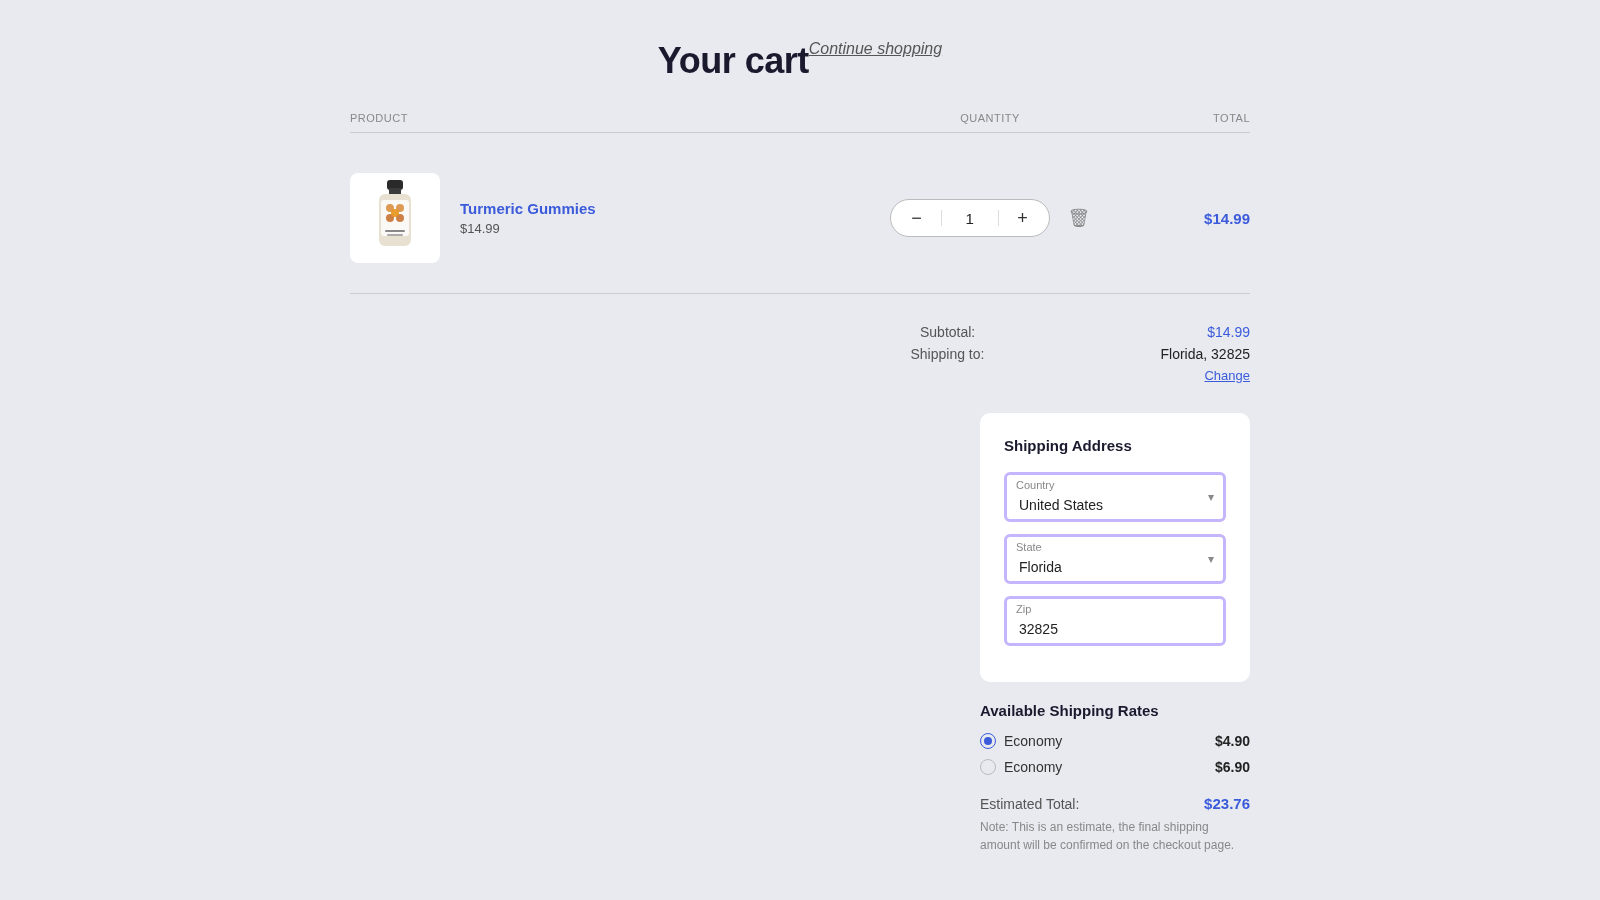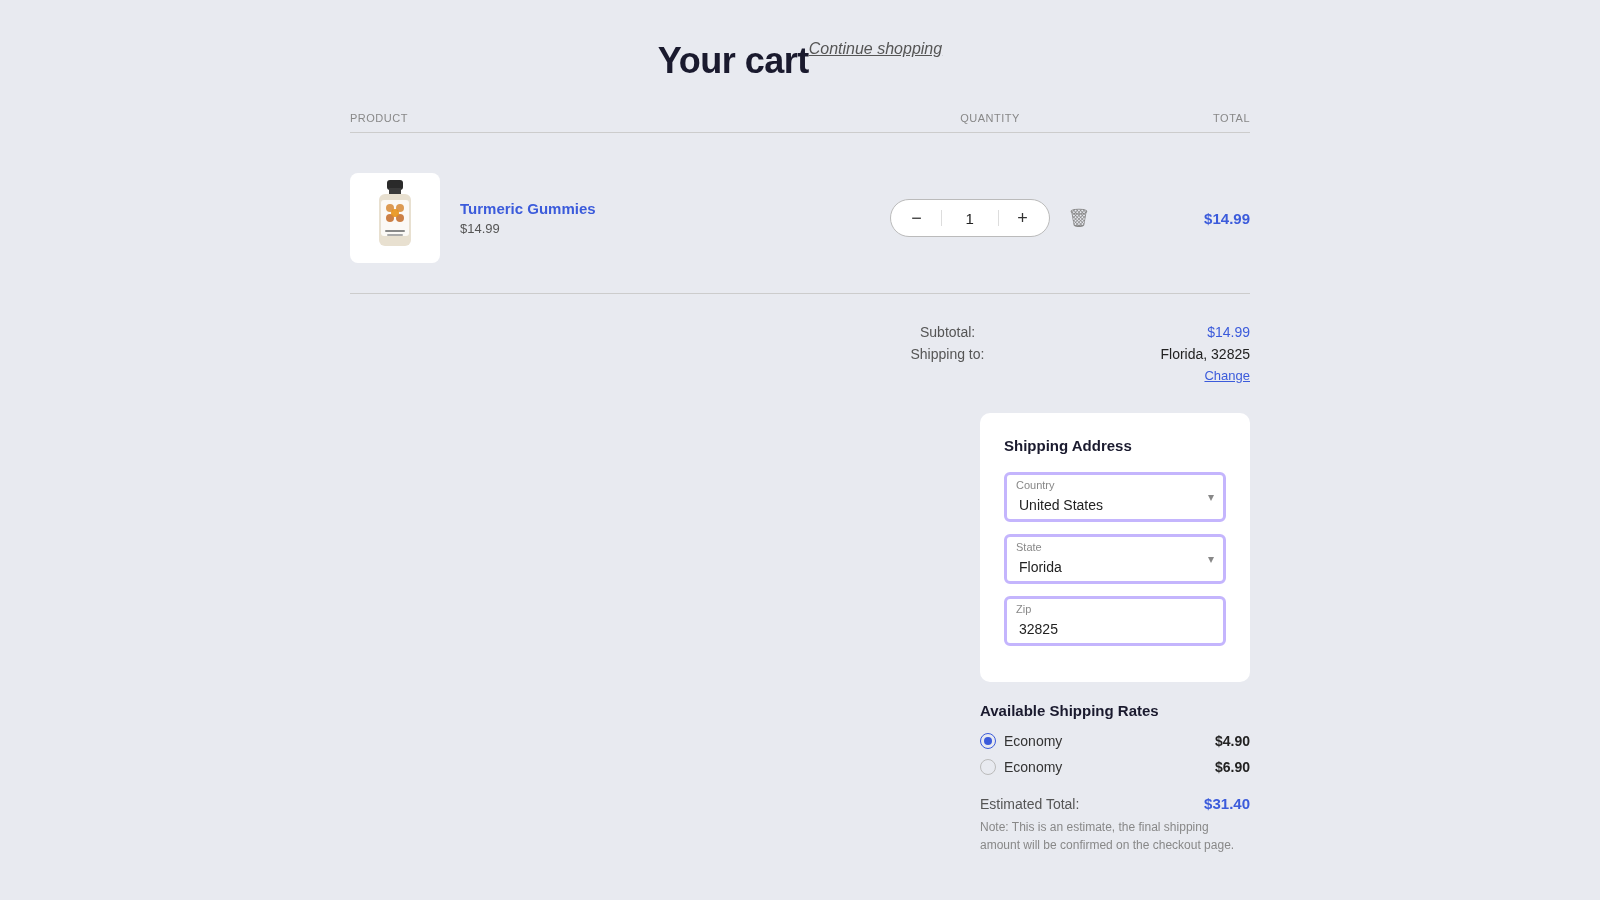--- a/index.html
+++ b/index.html
@@ -449,21 +449,21 @@
               <div class="rate-label">
                 <div class="radio-btn unselected"></div>
                 <span>Economy</span>
               </div>
               <span class="rate-price">$6.90</span>
             </div>
           </div>
 
           <div class="estimated-total-row">
             <span class="estimated-total-label">Estimated Total:</span>
-            <span class="estimated-total-value">$31.40</span>
+            <span class="estimated-total-value">$23.76</span>
           </div>
 
           <p class="estimate-note">Note: This is an estimate, the final shipping amount will be confirmed on the checkout page.</p>
 
         </div>
       </div>
 
     </div>
   </div>
 </div>

